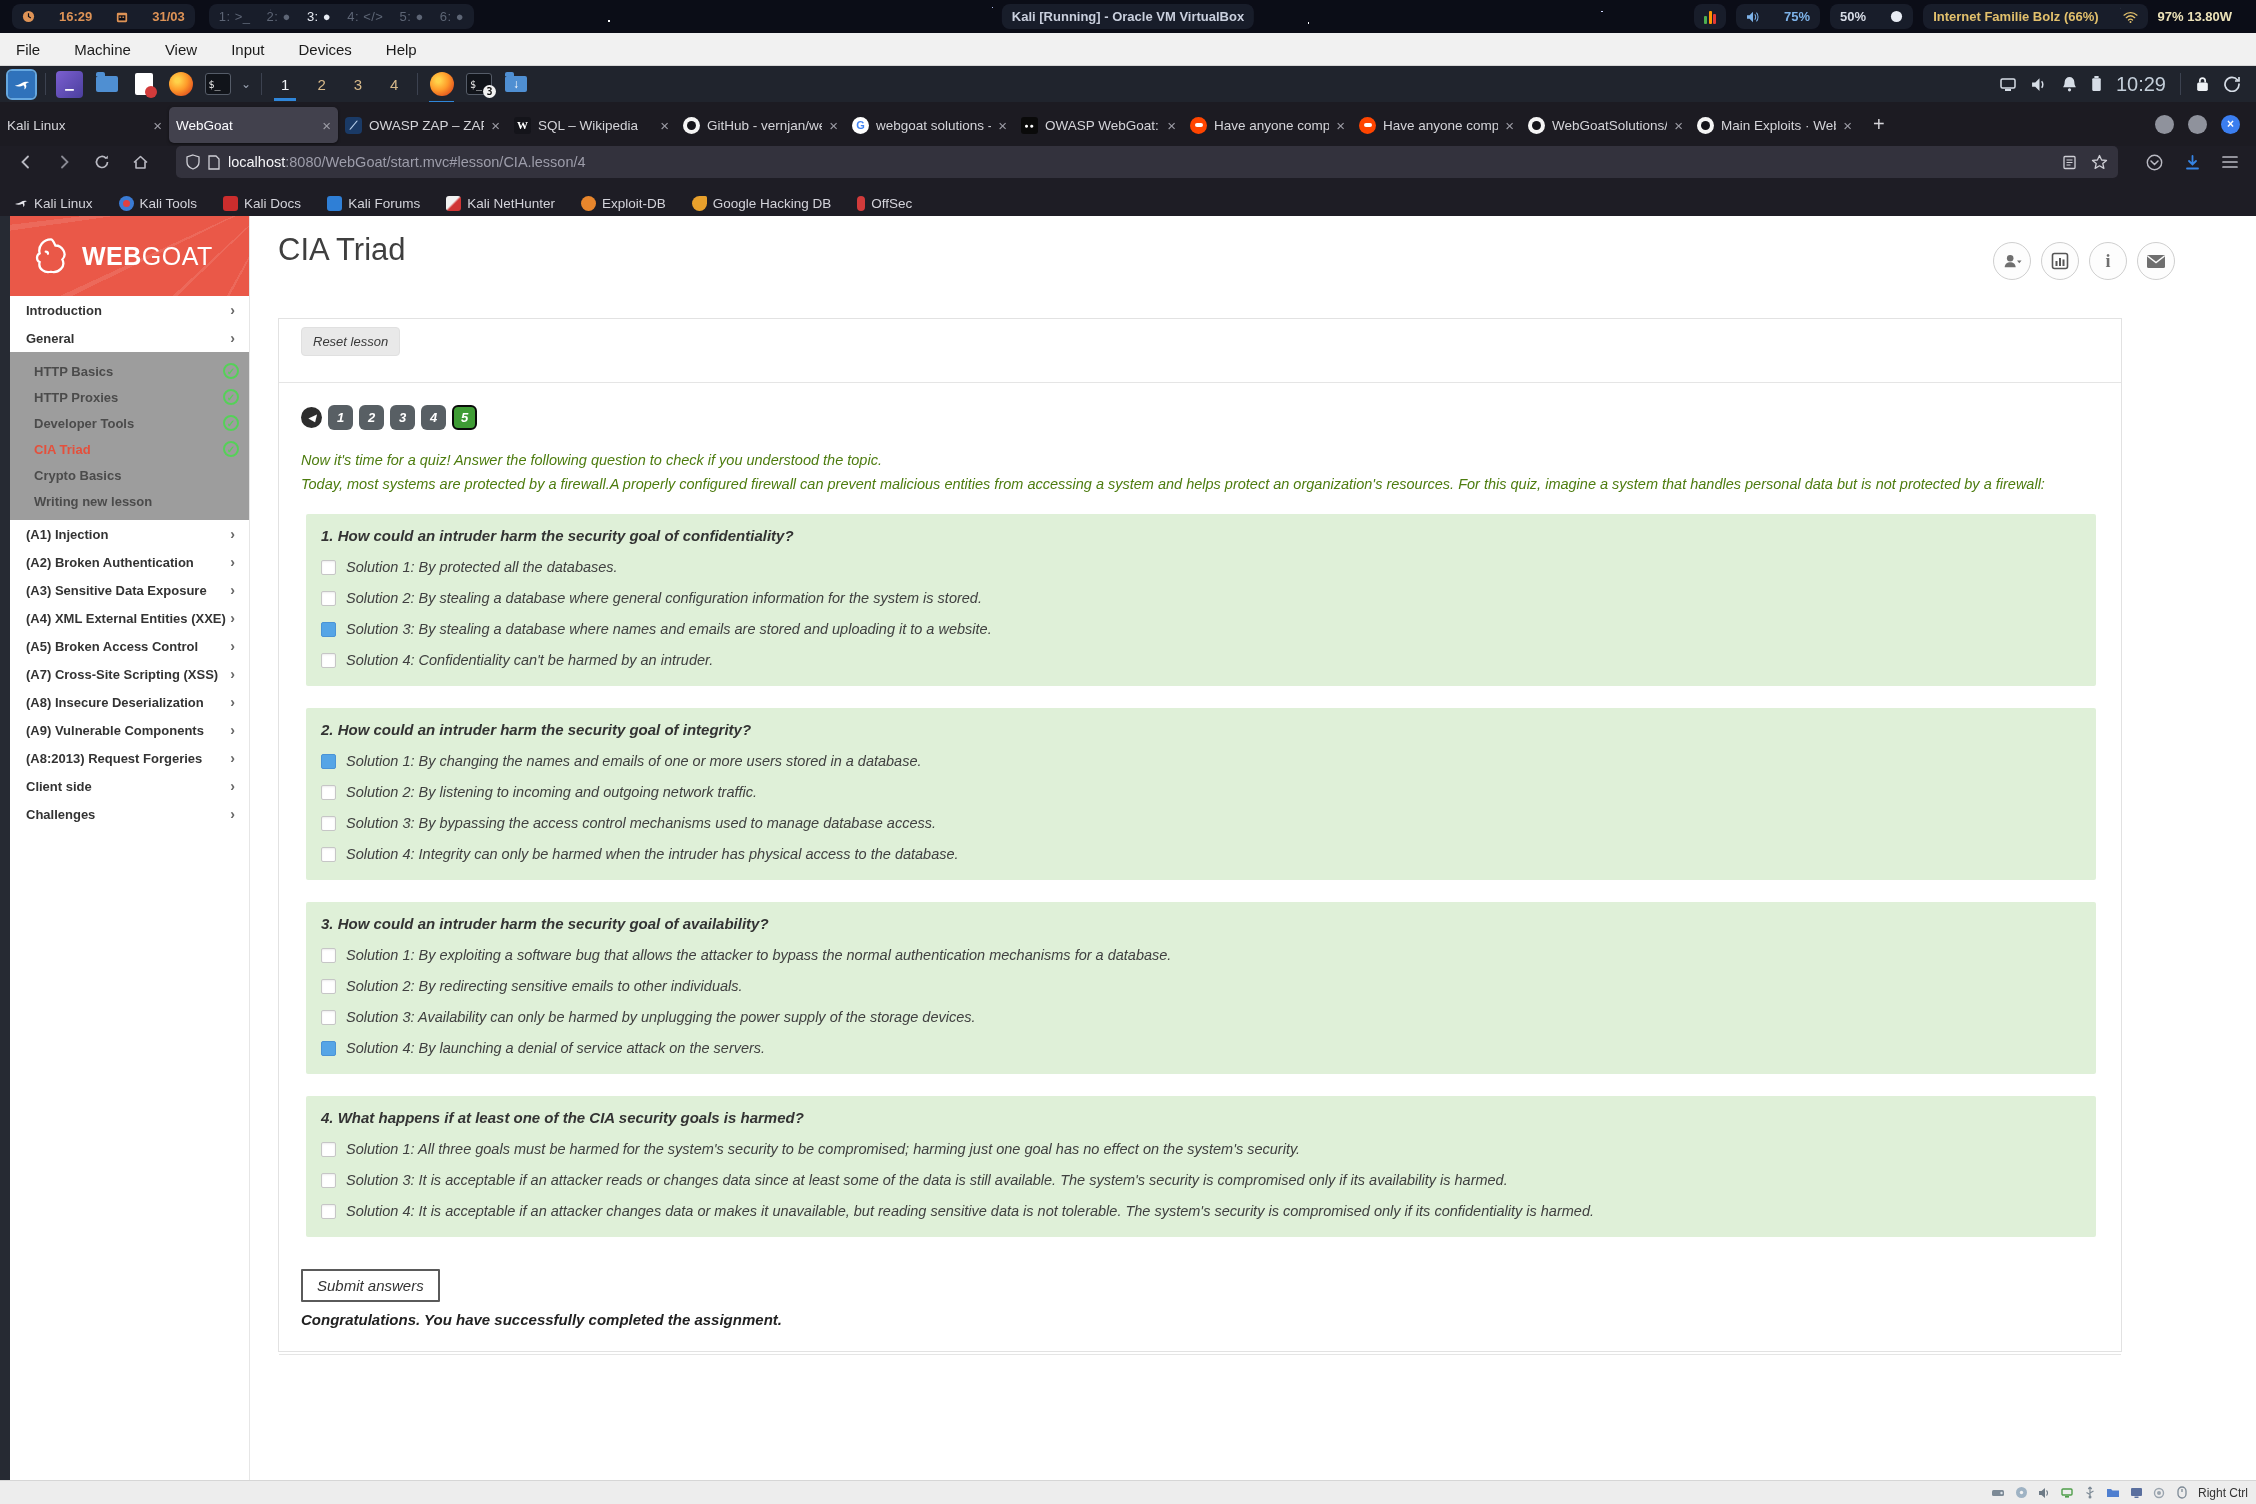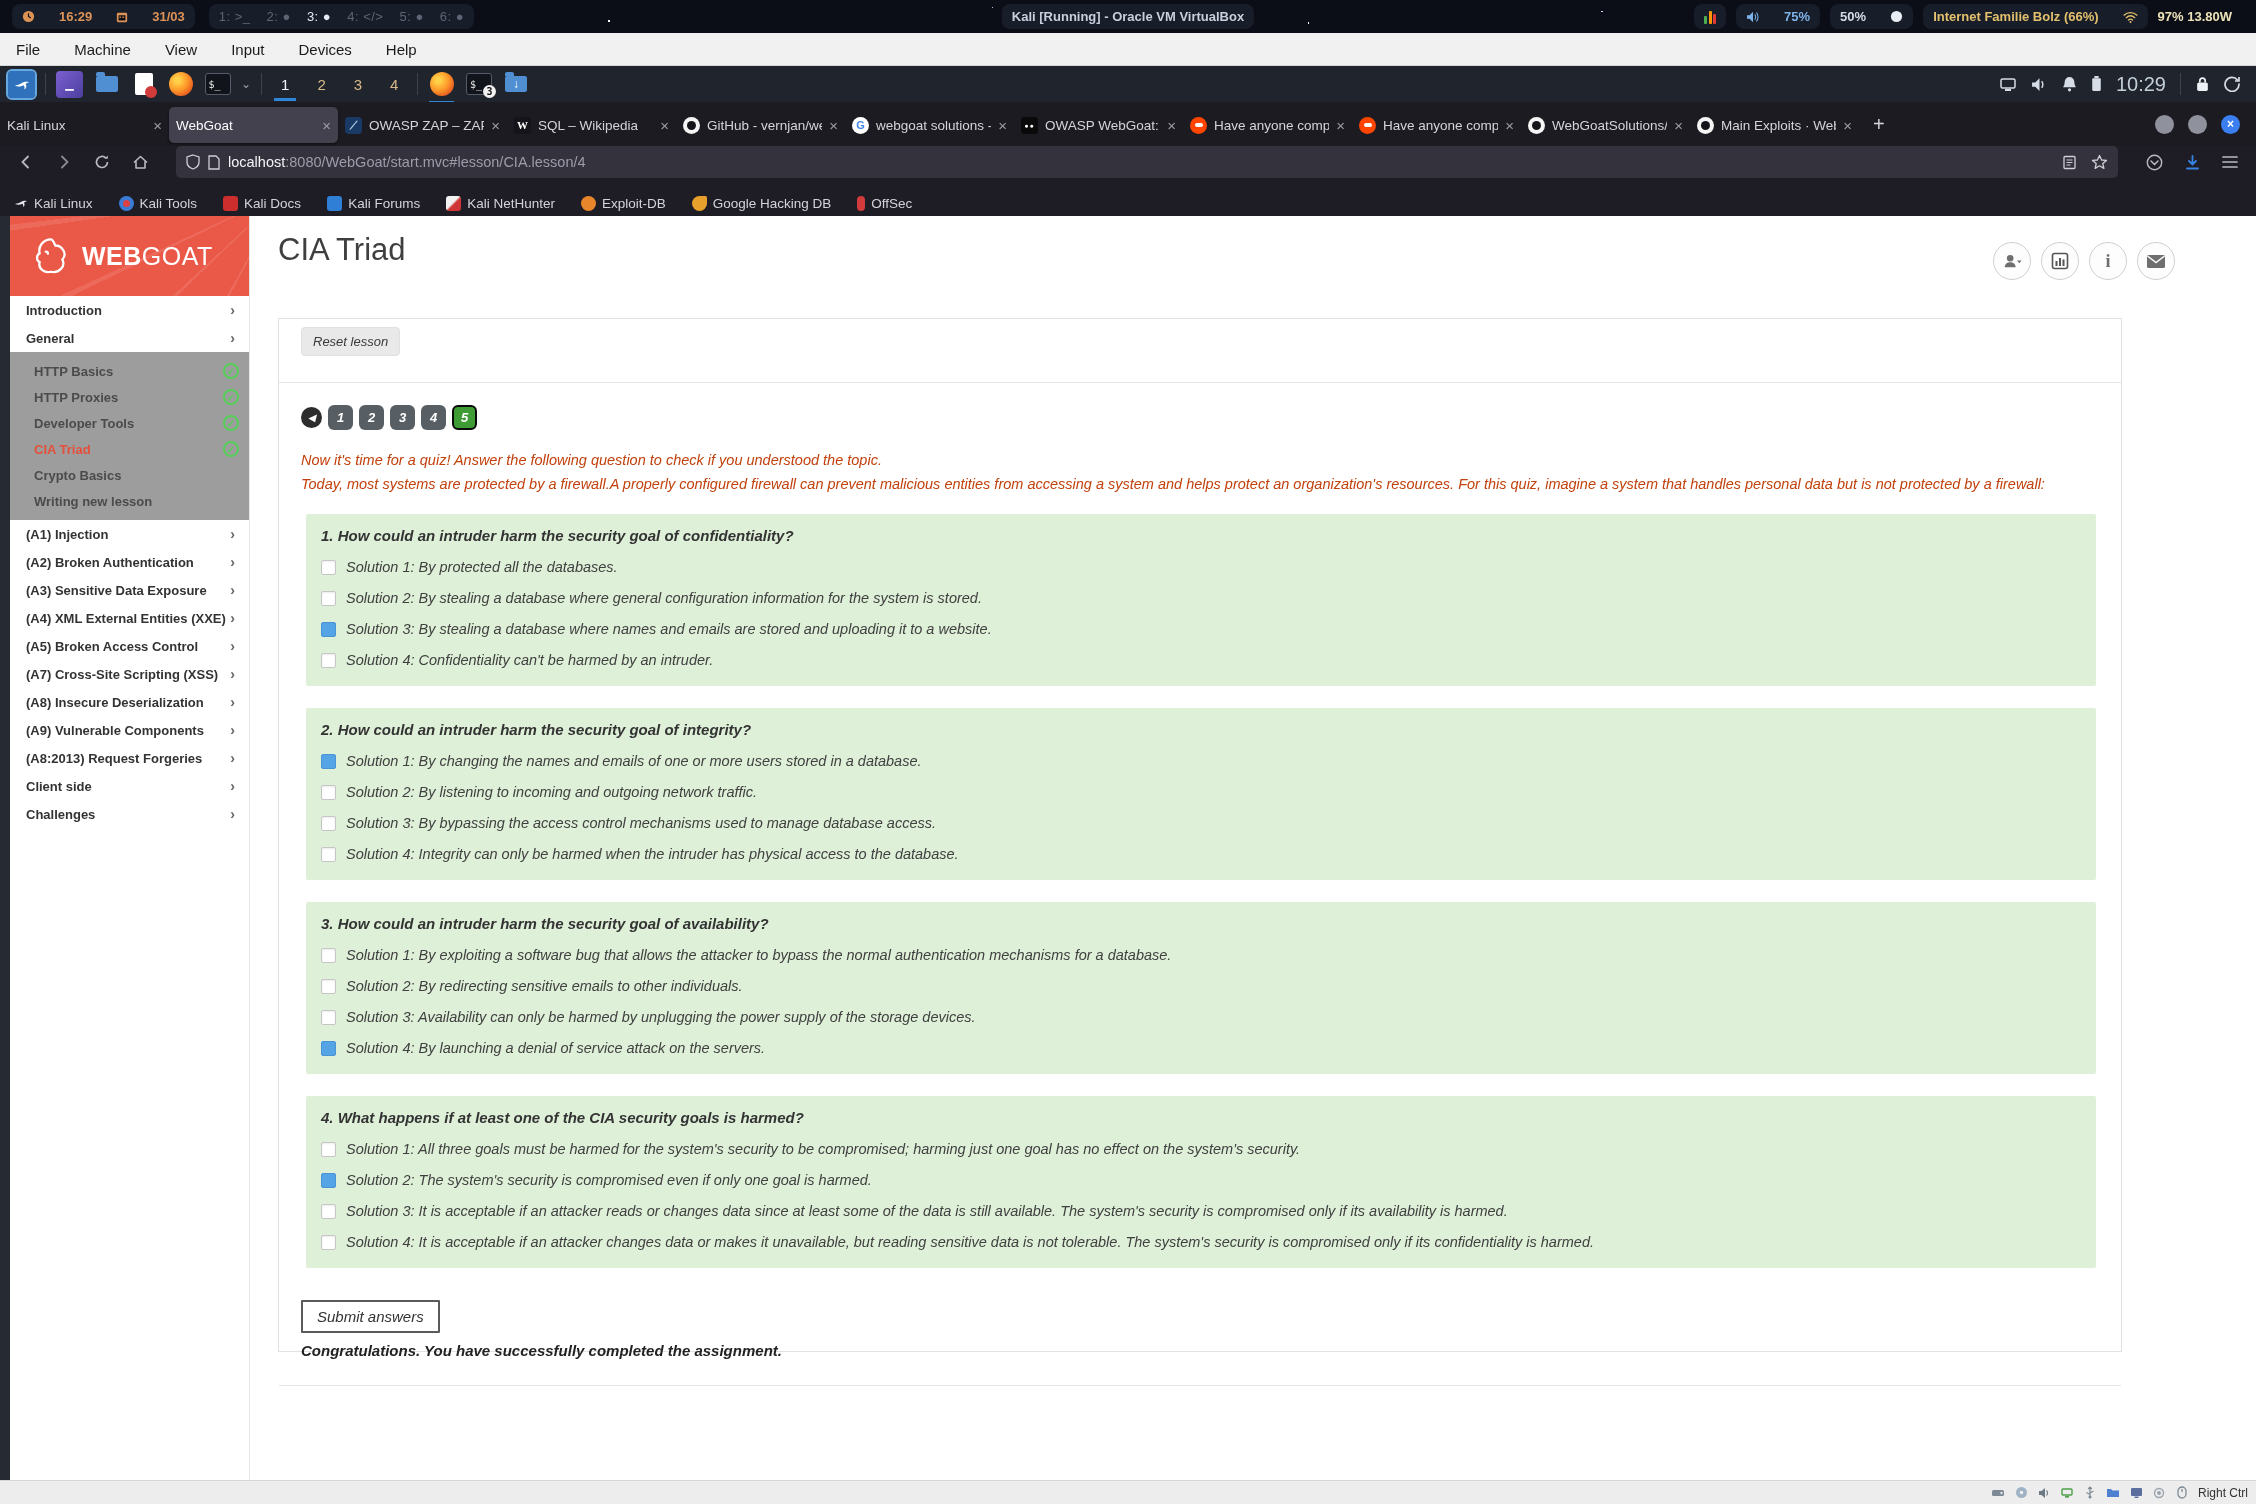--- a/index.html
+++ b/index.html
@@ -117,21 +117,21 @@
   .hdr-icons { position:absolute; right:81px; top:26px; display:flex; gap:10px; }
   .circ { width:38px; height:38px; border-radius:50%; border:1px solid #cfcfcf; background:#fdfdfd; display:flex; align-items:center; justify-content:center; color:#6f6f6f; }
 
   .card { position:absolute; left:28px; top:102px; width:1844px; height:1034px; background:#fff; border:1px solid #e2e2e2; padding:8px 22px;font-style:italic; }
   .reset-btn { display:inline-block; background:#e9e9e9; border:1px solid #e0e0e0; border-radius:4px; padding:6px 11px; font-size:13px; color:#3a3a3a; }
   .card hr { border:none; border-top:1px solid #e5e5e5; margin:26px -22px 0; }
   .pager { margin-top:22px; display:flex; align-items:center; gap:6px; }
   .pg-prev { width:21px; height:21px; border-radius:50%; background:#2d2d2d; color:#fff; font-size:10px; display:flex; align-items:center; justify-content:center; }
   .pg { width:25px; height:25px; border-radius:6px; background:#585f64; color:#fff; font-size:13px; font-weight:bold; display:flex; align-items:center; justify-content:center; }
   .pg.active { background:#3f9c35; border:2px solid #0a0a0a; }
-  .intro { font-size:14.5px; color:#c2410c; margin-top:22px; }
+  .intro { font-size:14.5px; color:#4d7c0f; margin-top:22px; }
   .intro + .intro { margin-top:8px; }
   .qblock { margin-top:22px; margin-left:5px; margin-right:3px; background:#dff0d8; border-radius:2px; padding:13px 15px 18px; }
   .qtitle { font-size:15px; font-weight:bold; color:#333; }
   .sol { display:flex; align-items:center; gap:10px; margin-top:15px; font-size:14.5px; color:#404040; }
   .cb { width:15px; height:15px; border:1px solid #c6c6c6; background:#fff; border-radius:2px; box-shadow:inset 0 1px 2px rgba(0,0,0,.08); flex:none; }
   .cb.checked { background:#55a5e6; border-color:#4a93d6; box-shadow:none; }
   .submit-btn { margin-top:32px; display:inline-block; background:#fff; border:2px solid #5a5a5a; border-radius:1px; padding:6px 14px; font-size:15px; color:#333; }
   .congrats { margin-top:9px; font-size:15px; font-weight:bold; color:#222; }
 
   
@@ -650,24 +650,20 @@
             </div>
         </div>
 
         <div class="qblock">
           <div class="qtitle">4. What happens if at least one of the CIA security goals is harmed?</div>
           <div class="sol">
               <span class="cb"></span>
               <span>Solution 1: All three goals must be harmed for the system's security to be compromised; harming just one goal has no effect on the system's security.</span>
             </div>
           <div class="sol">
-              <span class="cb checked"></span>
-              <span>Solution 2: The system's security is compromised even if only one goal is harmed.</span>
-            </div>
-          <div class="sol">
               <span class="cb"></span>
               <span>Solution 3: It is acceptable if an attacker reads or changes data since at least some of the data is still available. The system's security is compromised only if its availability is harmed.</span>
             </div>
           <div class="sol">
               <span class="cb"></span>
               <span>Solution 4: It is acceptable if an attacker changes data or makes it unavailable, but reading sensitive data is not tolerable. The system's security is compromised only if its confidentiality is harmed.</span>
             </div>
         </div>
 
         <span class="submit-btn">Submit answers</span>

